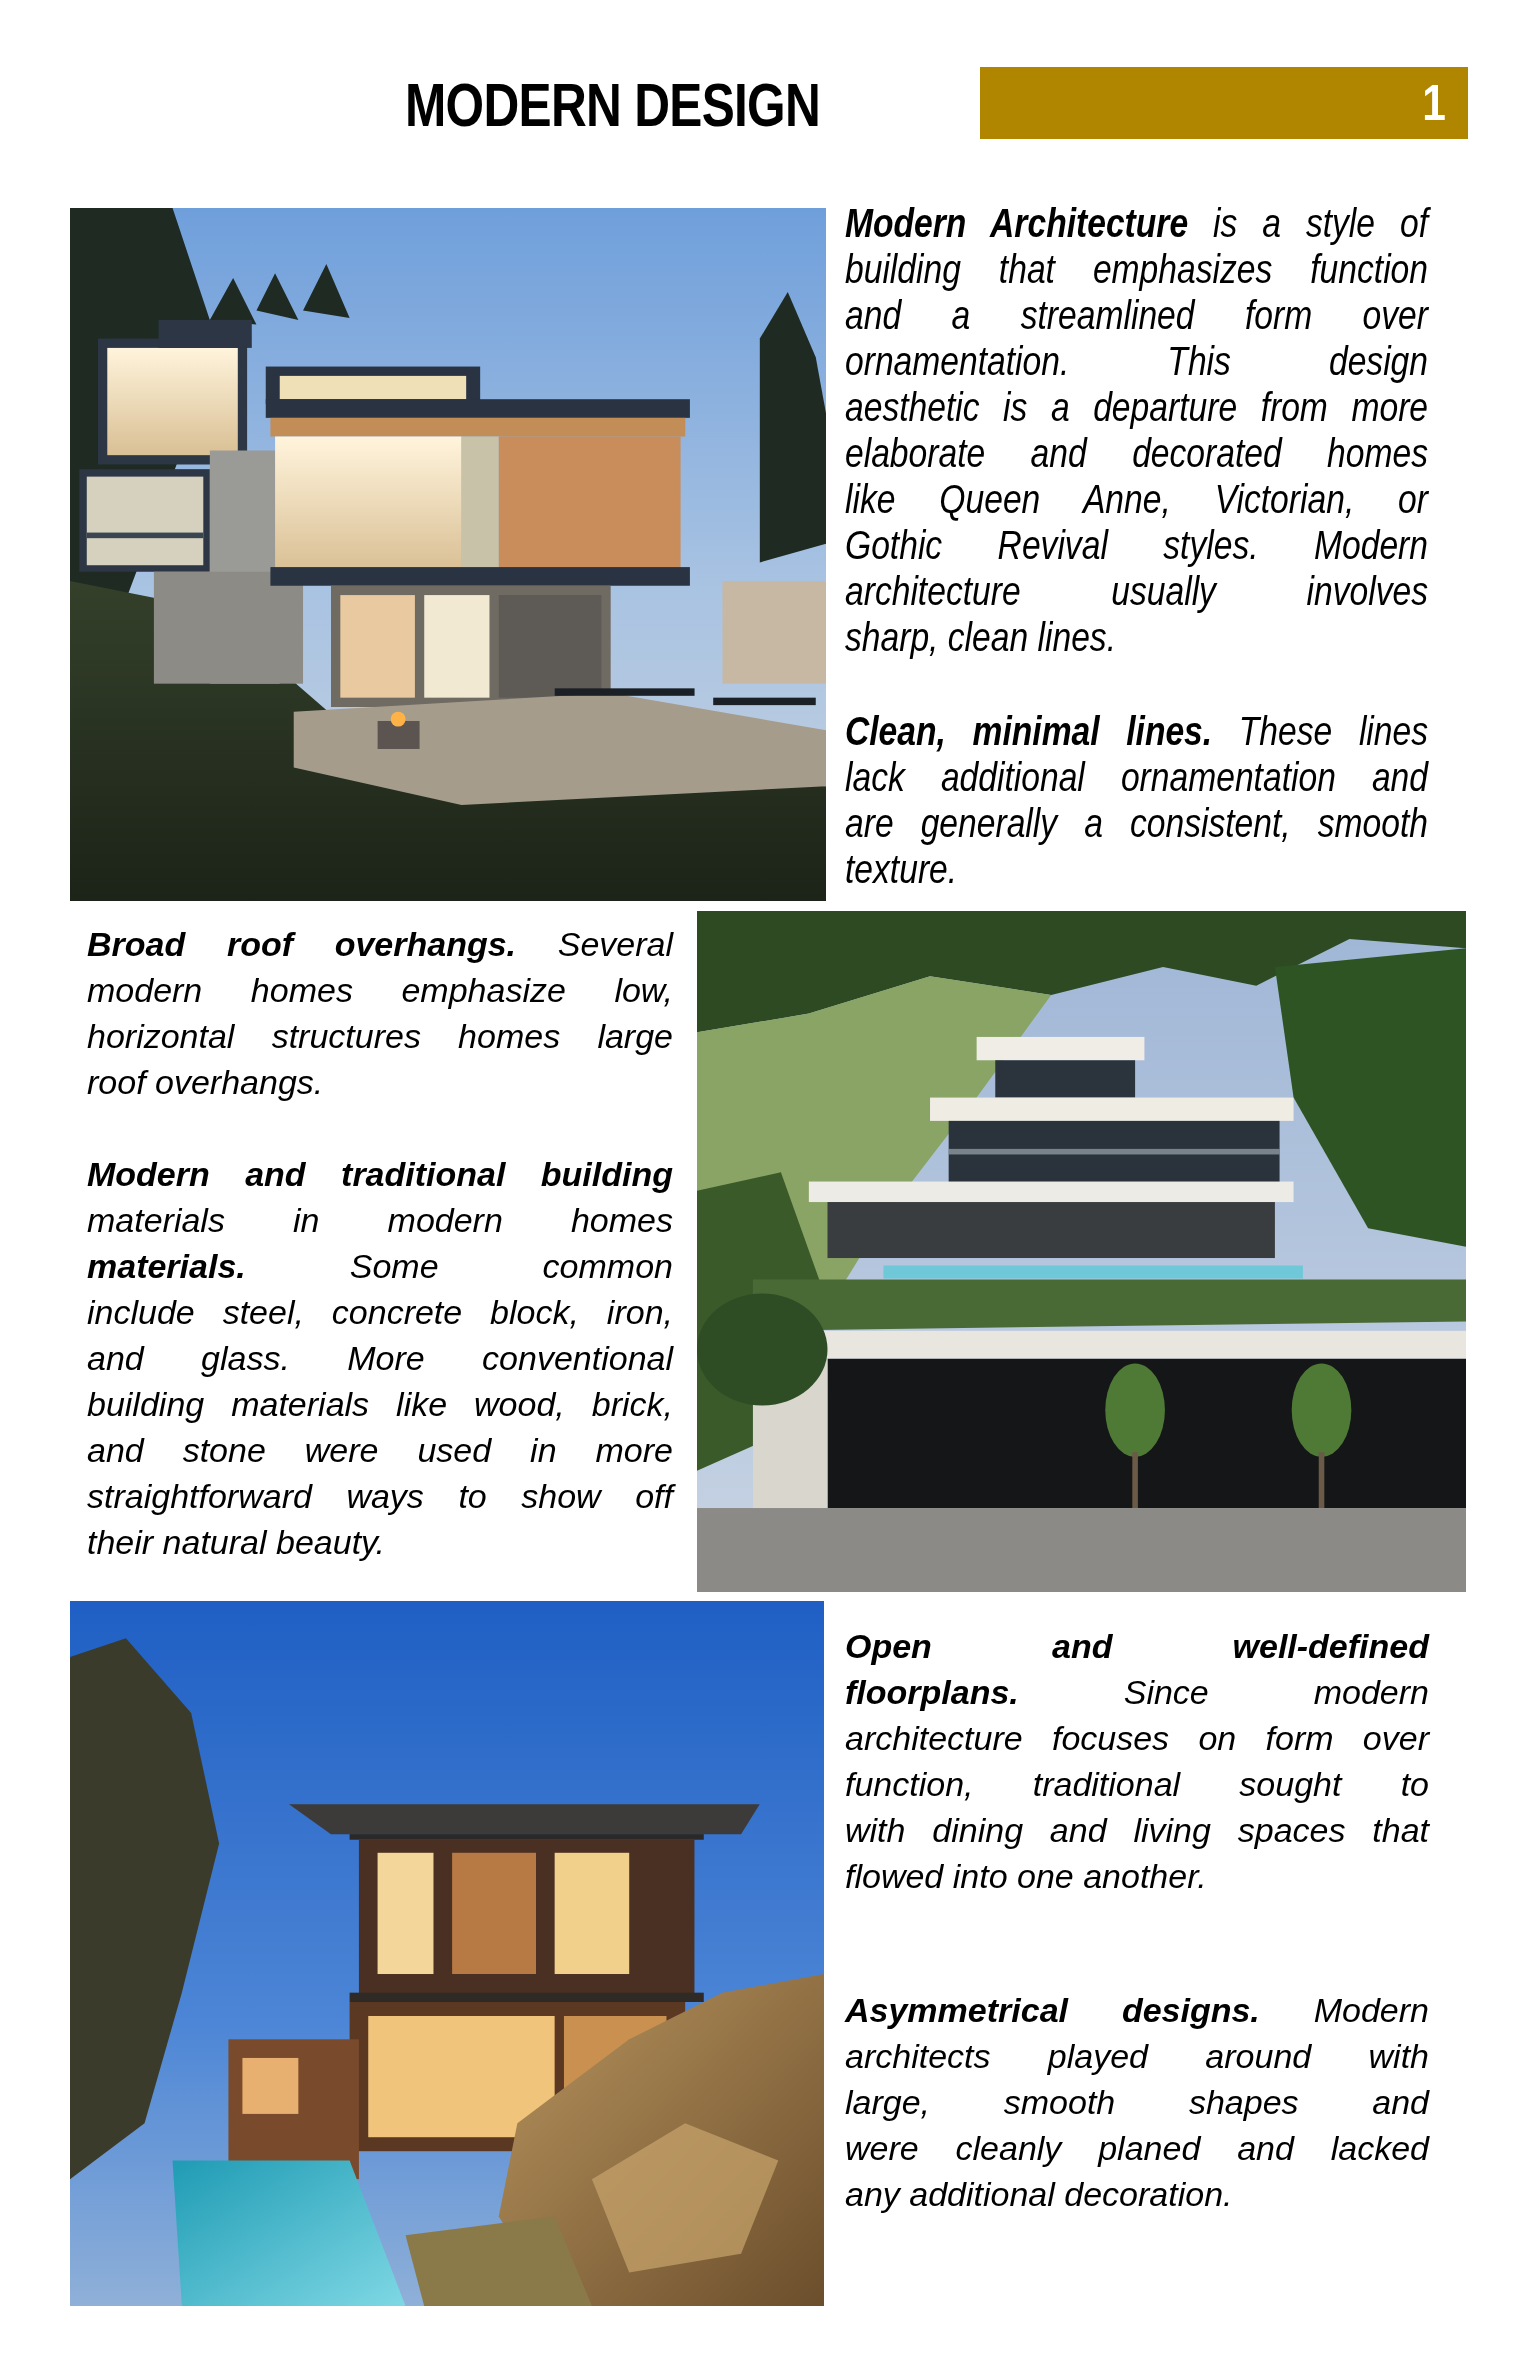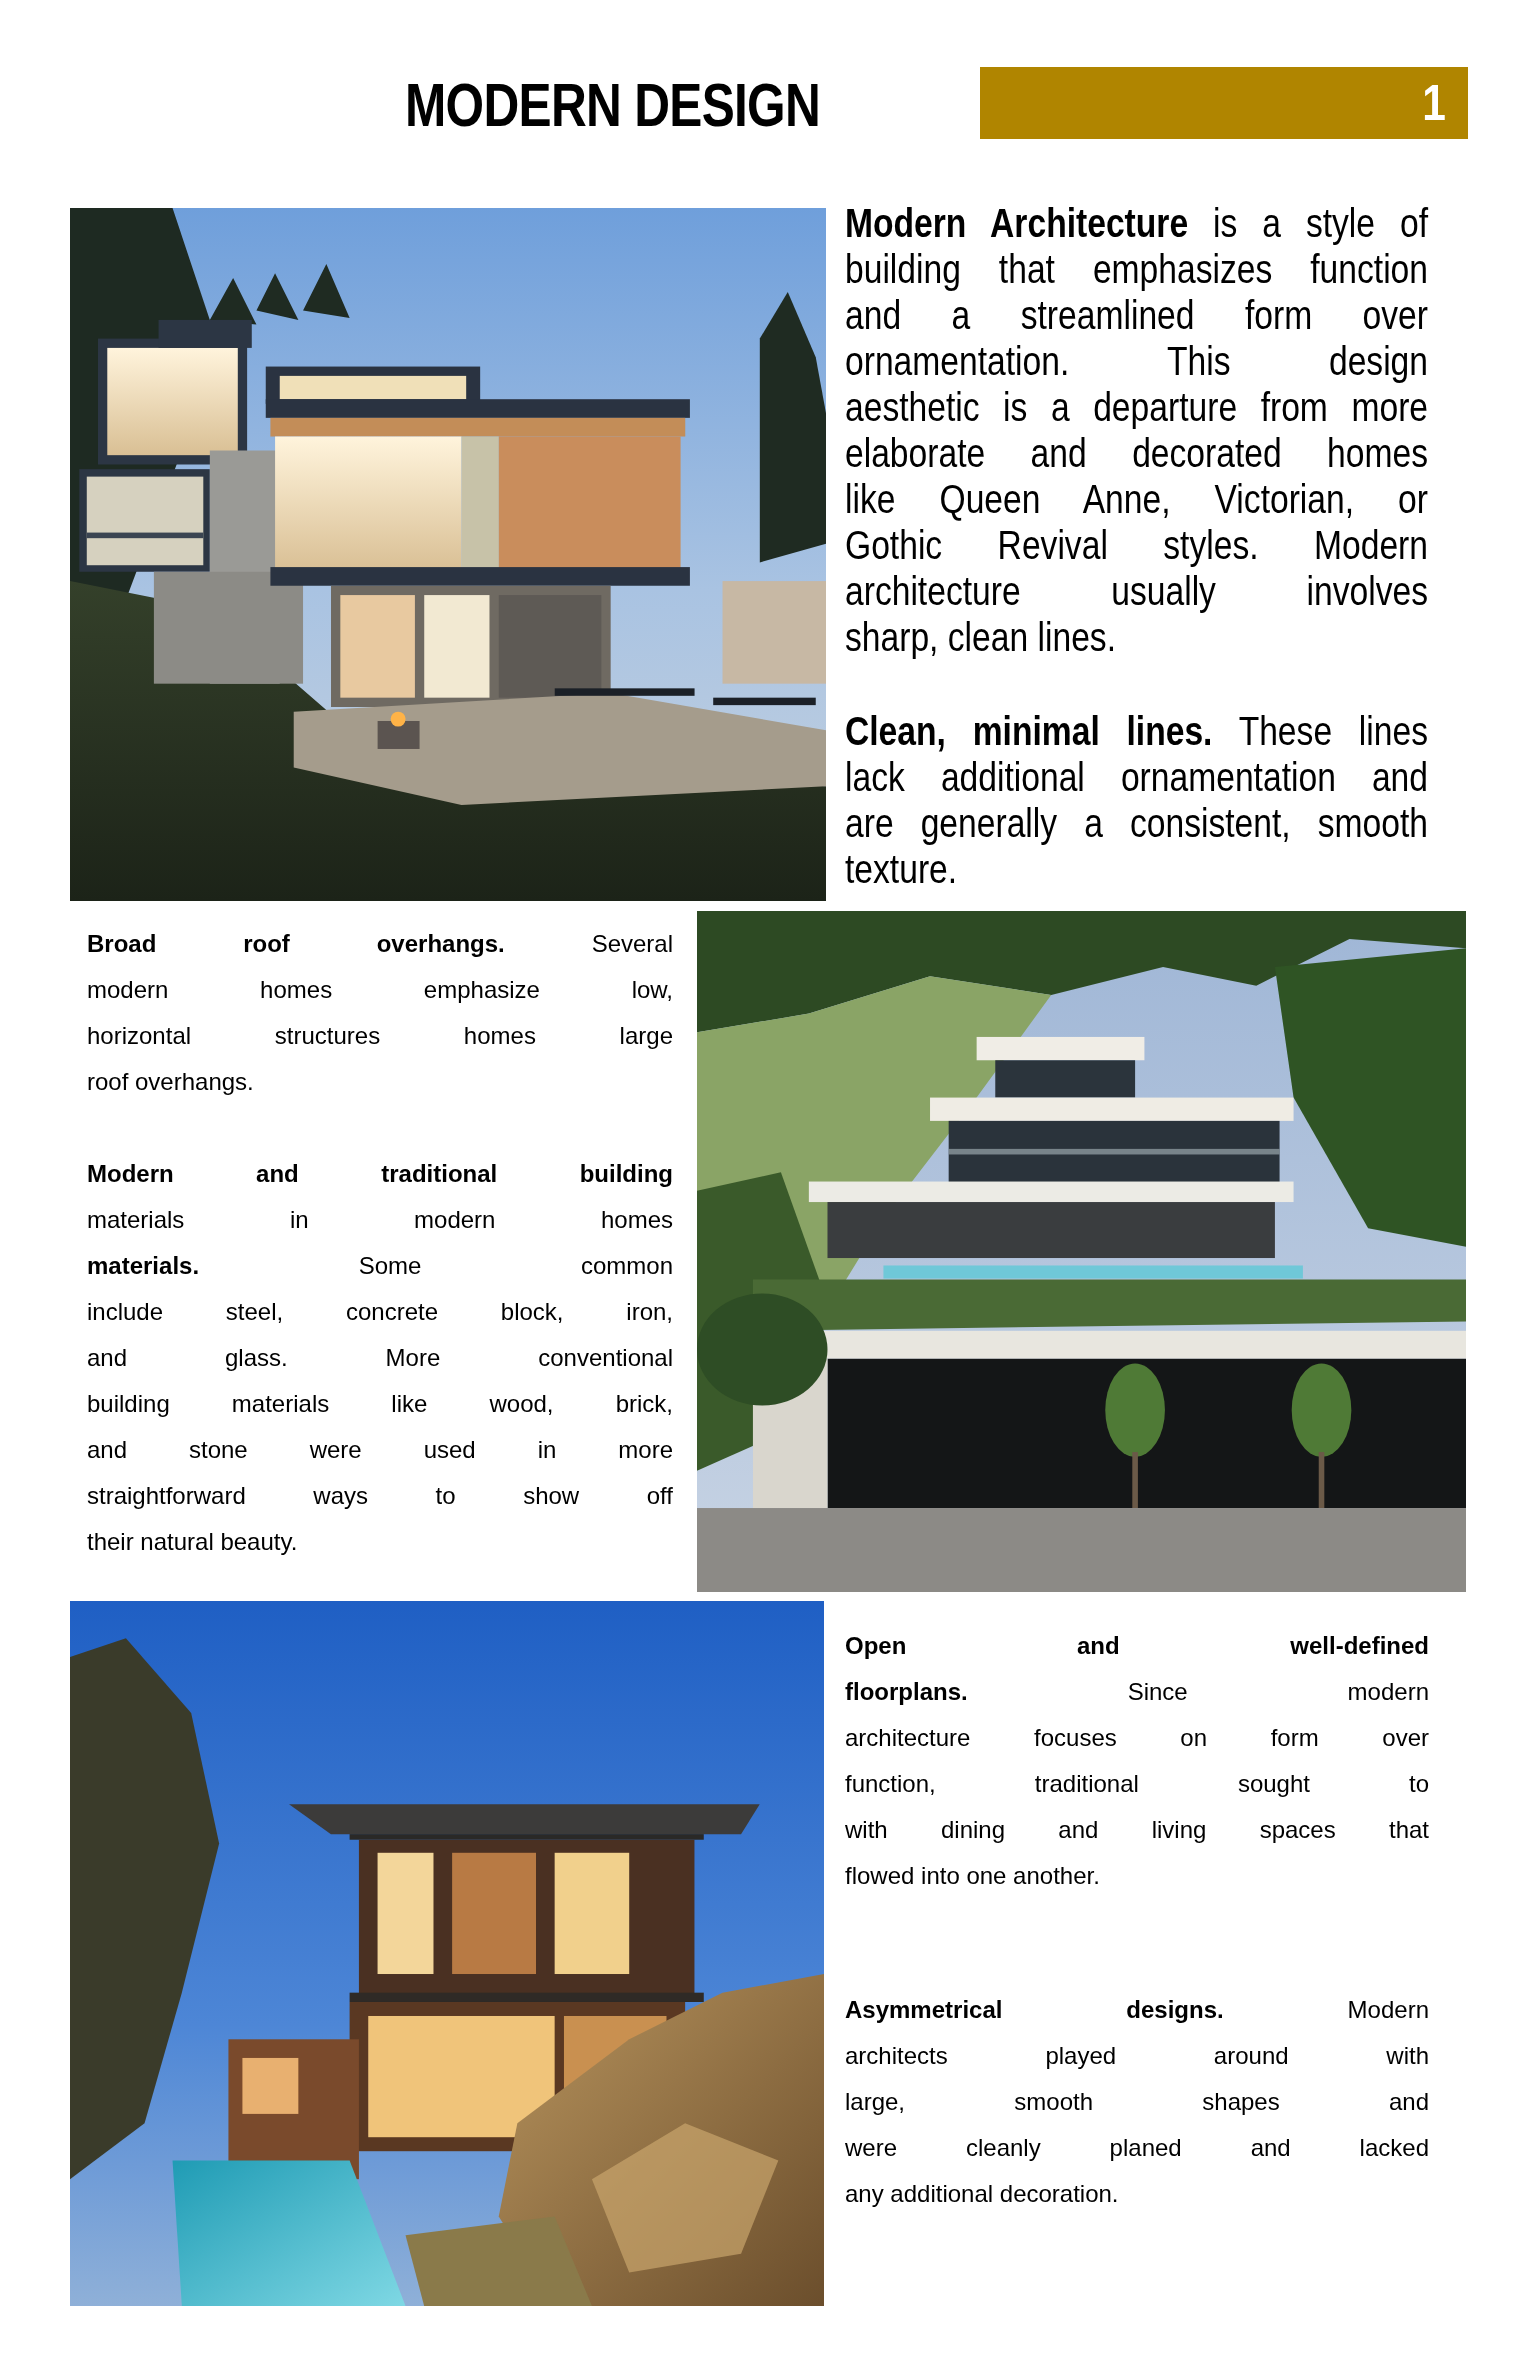--- a/index.html
+++ b/index.html
@@ -18,33 +18,33 @@
   }
   .page-number {
     position: absolute; right: 22.4px; top: 0; height: 72px; line-height: 72px;
     color: #ffffff; font-weight: bold; font-size: 50px;
     transform-origin: right center; transform: scaleX(0.85);
   }
 
   .photo { position: absolute; overflow: hidden; }
   .photo svg { display: block; width: 100%; height: 100%; }
 
-  .text-block { position: absolute; }
+  .text-block { position: absolute; font-style: italic; }
   .line {
     display: block; white-space: nowrap; height: 46px; line-height: 46px;
     text-align: justify; text-align-last: justify;
   }
   .line.last { text-align: left; text-align-last: left; }
   .bold { font-weight: bold; }
 
   
   .narrow .line { font-size: 41px; transform-origin: left center; }
 
   .cond-wrap { transform: scaleX(0.82); transform-origin: left top; }
-  .wide .line { font-size: 24px; }
+  .wide .line { font-size: 34px; }
 </style>
 </head>
 <body>
 
 <div class="page-title">MODERN DESIGN</div>
 <div class="page-bar">
   <span class="page-number">1</span>
 </div>
 
 <div class="photo" style="left:70px; top:208px; width:756px; height:693px;">

